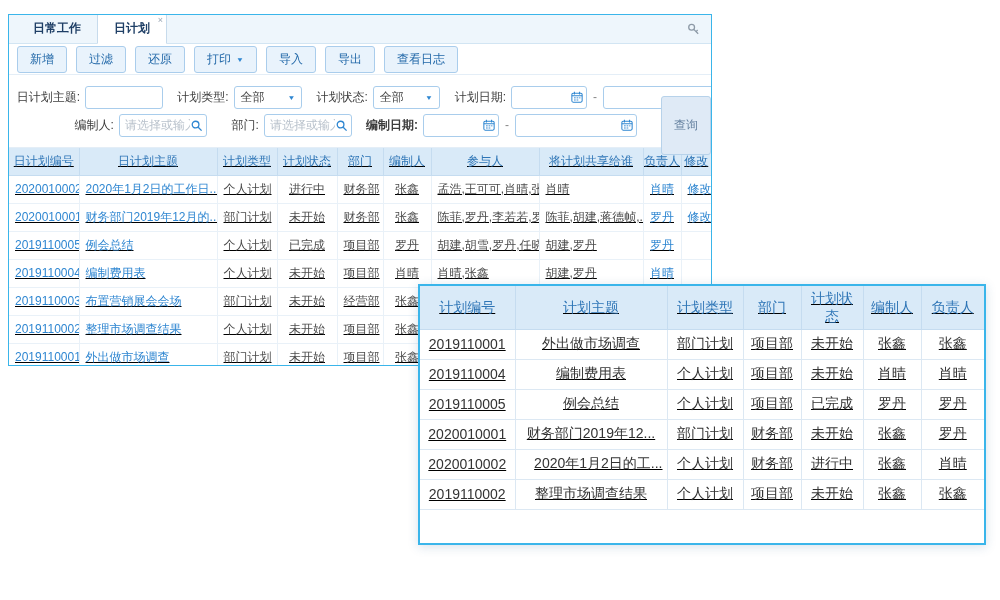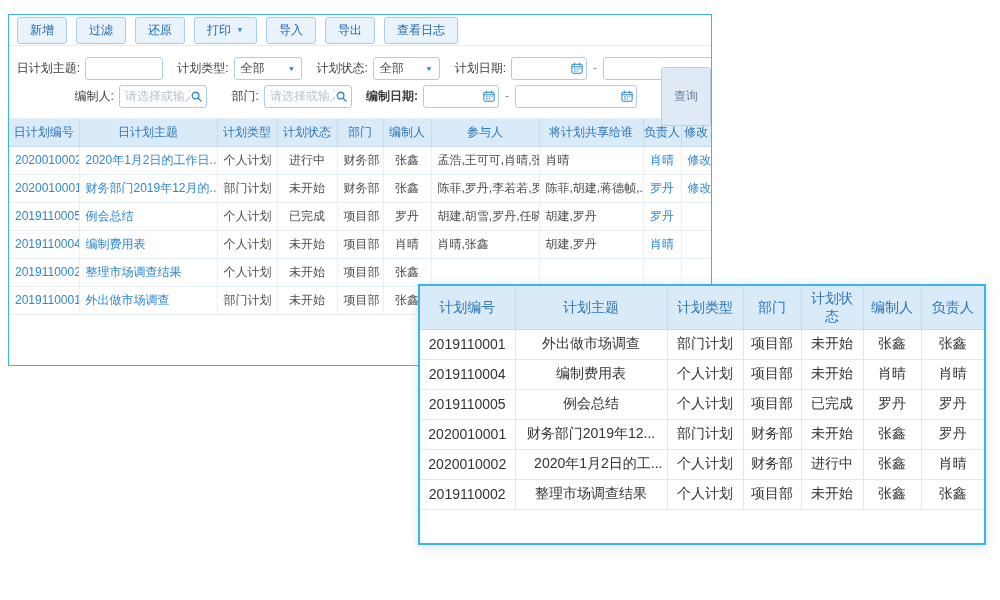--- a/index.html
+++ b/index.html
@@ -28,21 +28,21 @@
          font-family:"Liberation Sans","DejaVu Sans",sans-serif; outline:none; }
   .fin::placeholder { color:#b9c2cc; }
   .fwrap { position:relative; display:inline-flex; align-items:center; }
   .fwrap .inicon { position:absolute; right:4px; cursor:pointer; display:flex; }
   .fsel { width:78px; height:23px; border:1px solid #a9cdec; border-radius:3px; background:#fff; display:inline-flex; align-items:center;
           justify-content:space-between; padding:0 6px; cursor:pointer; color:#444; }
   .fsel .caret { font-size:8px; color:#2e86d1; transform:scaleY(.8); }
   .dash { margin:0 6px; color:#888; }
   .qbtn { background:#dfeaf6; border:1px solid #b7d2ea; color:#64809f; font-size:12px; padding:20px 12px; border-radius:3px; cursor:pointer; margin-left:24px; white-space:nowrap; }
 
-  table { border-collapse:collapse; table-layout:fixed; }
+  table { border-collapse:collapse; table-layout:fixed;text-decoration:underline; }
   .t1 { width:702px; font-size:12px; }
   .t1 th { height:27px; background:#d9eaf8; color:#2e75b6; font-weight:normal; border-right:1px solid #c5dcf0; border-bottom:1px solid #c5dcf0; overflow:hidden; white-space:nowrap; }
   .t1 th:last-child { border-right:none; }
   .t1 td { height:28px; border-right:1px solid #e9f1f8; border-bottom:1px solid #e9f1f8; color:#4c4c4c; padding:0 6px; overflow:hidden; white-space:nowrap; }
   .t1 td:last-child { border-right:none; }
   .t1 td.link { color:#2e86d1; cursor:pointer; }
 
   
   .panel2 { position:absolute; left:418px; top:284px; width:568px; height:261px; background:#fff;
             border:2px solid #3ab5ea; z-index:2; box-shadow:0 2px 10px rgba(40,90,140,.18); overflow:hidden; }
@@ -54,20 +54,35 @@
   .t2 thead tr > * { border-top:none; }
   svg { display:block; }
 </style>
 </head>
 <body>
 
 <div class="canvas">
 
   <section class="panel1">
 
+    <div class="tabbar">
+      <div class="tab">
+        <span>日常工作</span>
+      </div>
+      <div class="tab active">
+        <span>日计划</span>
+        <span class="close">×</span>
+      </div>
+      <div class="keybtn">
+        <svg width="15" height="15" viewBox="0 0 16 16">
+          <circle cx="6" cy="5.6" r="3.1" fill="none" stroke="#8d9aa7" stroke-width="1.4"></circle>
+          <path d="M8.3 7.9 L13 12.6 M10.7 10.3 l1.7 -1.7" fill="none" stroke="#8d9aa7" stroke-width="1.4"></path>
+        </svg>
+      </div>
+    </div>
 
     <div class="toolbar">
       <button class="tbtn">
           <span>新增</span>
         </button>
       <button class="tbtn">
           <span>过滤</span>
         </button>
       <button class="tbtn">
           <span>还原</span>
@@ -233,20 +248,32 @@
             <td style="text-align: center;">个人计划</td>
             <td style="text-align: center;">未开始</td>
             <td style="text-align: center;">项目部</td>
             <td style="text-align: center;">肖晴</td>
             <td style="text-align: left;">肖晴,张鑫</td>
             <td style="text-align: left;">胡建,罗丹</td>
             <td class="link" style="text-align: center;">肖晴</td>
             <td style="text-align: center;"></td>
           </tr>
           <tr>
+            <td class="link" style="text-align: left;">2019110003</td>
+            <td class="link" style="text-align: left;">布置营销展会会场</td>
+            <td style="text-align: center;">部门计划</td>
+            <td style="text-align: center;">未开始</td>
+            <td style="text-align: center;">经营部</td>
+            <td style="text-align: center;">张鑫</td>
+            <td style="text-align: left;"></td>
+            <td style="text-align: left;"></td>
+            <td style="text-align: center;"></td>
+            <td style="text-align: center;"></td>
+          </tr>
+          <tr>
             <td class="link" style="text-align: left;">2019110002</td>
             <td class="link" style="text-align: left;">整理市场调查结果</td>
             <td style="text-align: center;">个人计划</td>
             <td style="text-align: center;">未开始</td>
             <td style="text-align: center;">项目部</td>
             <td style="text-align: center;">张鑫</td>
             <td style="text-align: left;"></td>
             <td style="text-align: left;"></td>
             <td style="text-align: center;"></td>
             <td style="text-align: center;"></td>

